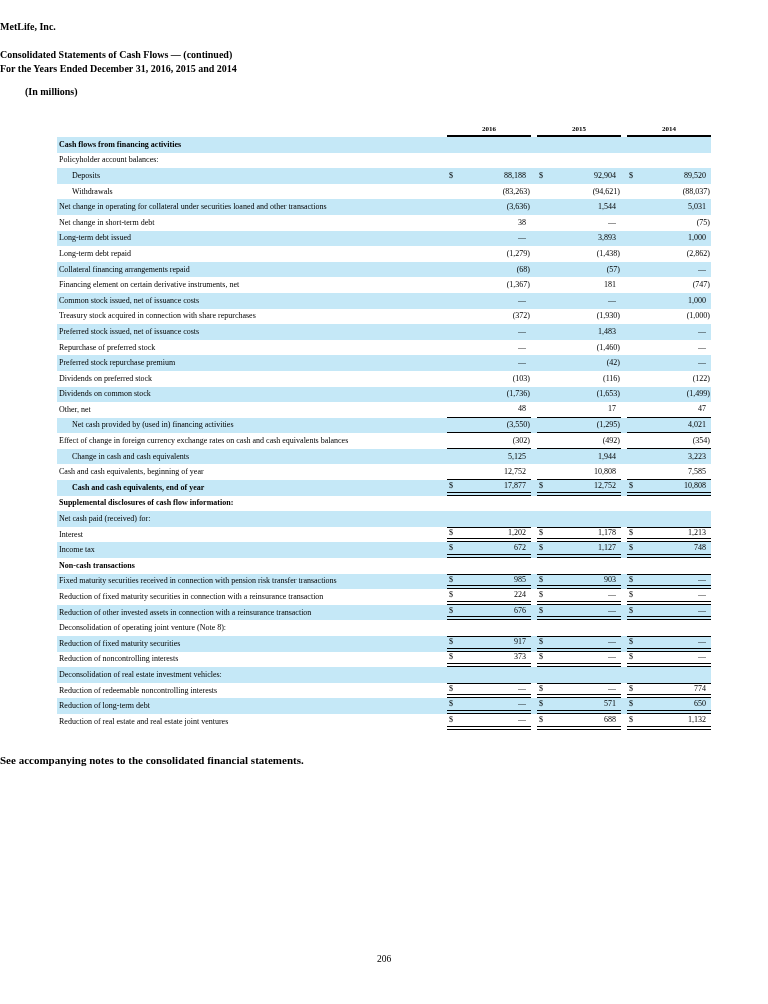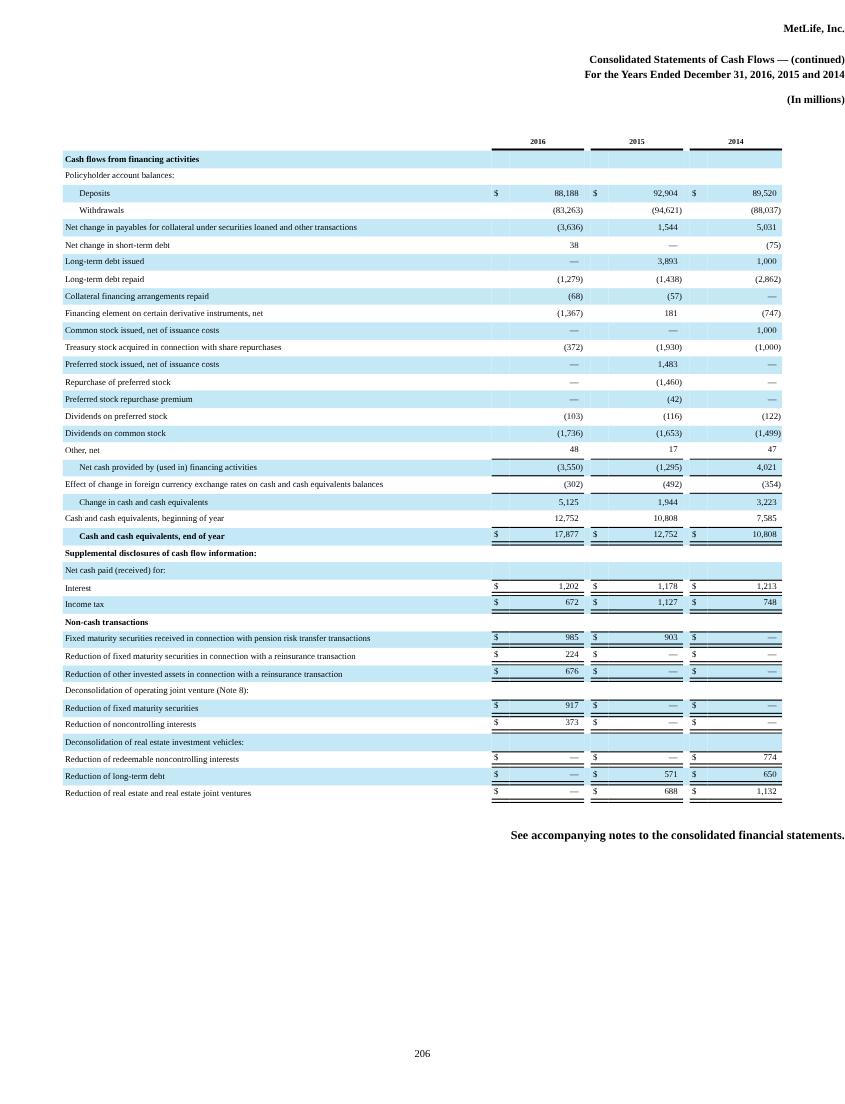--- a/index.html
+++ b/index.html
@@ -8,21 +8,21 @@
     position: relative;
     width: 768px;
     height: 1004px;
     margin: 0 auto;
     background: #ffffff;
     color: #000000;
     font-family: "Liberation Serif", "DejaVu Serif", serif;
     --shade: #c5e8f7;
     overflow: hidden;
   }
-  .doc-header { text-align: right; padding-top: 21px; font-weight: bold; }
+  .doc-header { text-align: left; padding-top: 21px; font-weight: bold; }
   .company { font-size: 10px; line-height: 12px; }
   .subtitle { margin-top: 15px; font-size: 10px; line-height: 13.5px; }
   .units { margin-top: 11px; font-size: 10px; padding-left: 25px; }
 
   table.fin-table {
     width: 654px;
     margin: 24px auto 0 auto;
     border-collapse: separate;
     border-spacing: 0;
     table-layout: fixed;
@@ -43,21 +43,21 @@
   td.label  { text-align: left; padding-left: 2px; }
   td.label.indent { padding-left: 15px; }
   td.dollar { text-align: left; padding-left: 2px; }
   td.value  { text-align: right; padding-right: 5px; }
   td.value.paren { padding-right: 1px; }
 
   td.rule-single { border-bottom: 1px solid #000; }
   td.rule-double { border-bottom: 4px double #000; }
   td.rule-top    { border-top: 1px solid #000; }
 
-  .footer-note { text-align: right; font-weight: bold; font-size: 11px; margin-top: 24px; }
+  .footer-note { text-align: left; font-weight: bold; font-size: 11px; margin-top: 24px; }
   .page-number { position: absolute; left: 0; right: 0; bottom: 40px; text-align: center; font-size: 9.5px; }
 </style>
 </head>
 <body>
 
 <div class="page" style="--shade: #c5e8f7;">
 
   <div class="doc-header">
     <div class="company">MetLife, Inc.</div>
     <div class="subtitle">
@@ -128,21 +128,21 @@
           <td class="dollar"></td>
           <td class="value paren">(83,263)</td>
           <td class="gap"></td>
           <td class="dollar"></td>
           <td class="value paren">(94,621)</td>
           <td class="gap"></td>
           <td class="dollar"></td>
           <td class="value paren">(88,037)</td>
         </tr>
         <tr class="shaded">
-          <td class="label">Net change in payables for collateral under securities loaned and other transactions</td>
+          <td class="label">Net change in operating for collateral under securities loaned and other transactions</td>
           <td class="dollar"></td>
           <td class="value paren">(3,636)</td>
           <td class="gap"></td>
           <td class="dollar"></td>
           <td class="value">1,544</td>
           <td class="gap"></td>
           <td class="dollar"></td>
           <td class="value">5,031</td>
         </tr>
         <tr>

